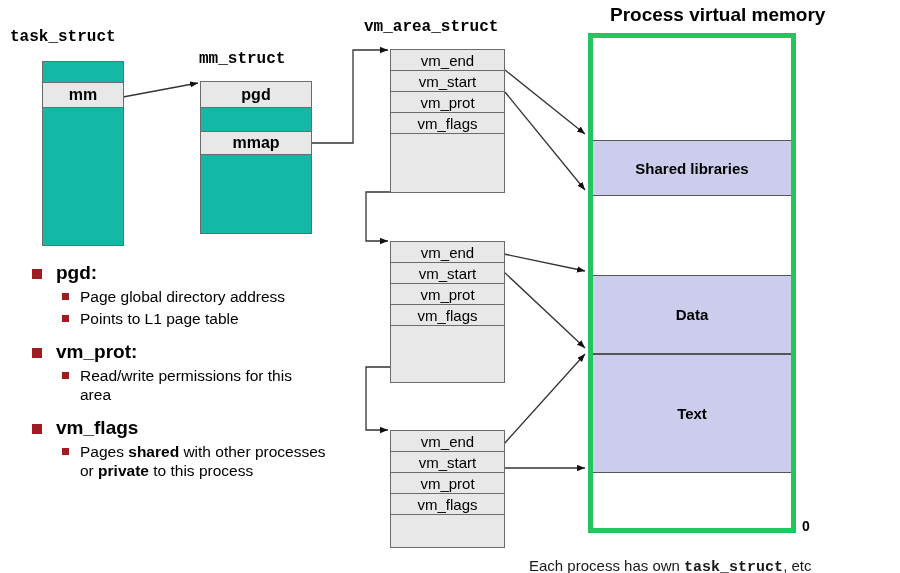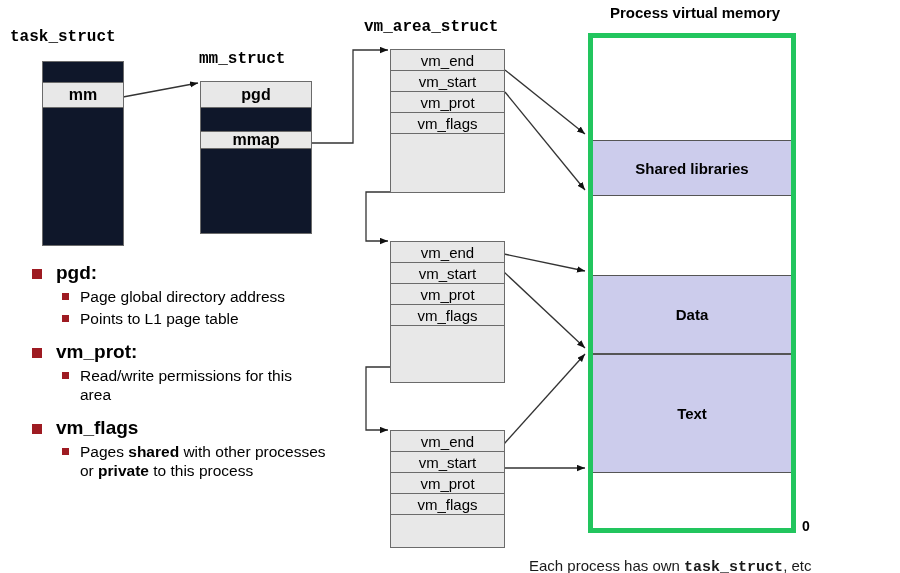--- a/index.html
+++ b/index.html
@@ -20,21 +20,21 @@
     font-family: "Liberation Mono", monospace;
     font-weight: bold;
     font-size: 16px;
     color: #000000;
     white-space: nowrap;
     letter-spacing: 0px;
   }
   .struct-box {
     position: absolute;
     border: 1px solid #6b6b6b;
-    background: #0f172a;
+    background: #14b8a6;
     box-sizing: border-box;
   }
   .field {
     position: absolute;
     left: 0;
     right: 0;
     background: #e8e8e8;
     border-top: 1px solid #6b6b6b;
     border-bottom: 1px solid #6b6b6b;
     box-sizing: border-box;
@@ -88,21 +88,21 @@
     display: flex;
     align-items: center;
     justify-content: center;
     font-weight: bold;
     font-size: 15px;
     color: #000000;
   }
   .mem-title {
     position: absolute;
     font-weight: bold;
-    font-size: 15px;
+    font-size: 19px;
     color: #000000;
     white-space: nowrap;
   }
   .zero-label {
     position: absolute;
     font-weight: bold;
     font-size: 14px;
     color: #000000;
   }
   .caption {
@@ -198,21 +198,21 @@
       <span>mm</span>
     </div>
   </div>
 
   <div class="mono-label" style="left:199px; top:50px;">mm_struct</div>
 
   <div class="struct-box" style="left:200px; top:81px; width:112px; height:153px;">
     <div class="field mid" style="top:0px; height:26px; border-top:none;">
       <span>pgd</span>
     </div>
-    <div class="field mid" style="top:49px; height:18px;">
+    <div class="field mid" style="top:49px; height:24px;">
       <span>mmap</span>
     </div>
   </div>
 
   <div class="mono-label" style="left:364px; top:18px;text-align:right;">vm_area_struct</div>
 
   <div class="vma-box" style="left:390px; top:49px; width:115px; height:144px;">
     <div class="vma-row">
       <span>vm_end</span>
     </div>

